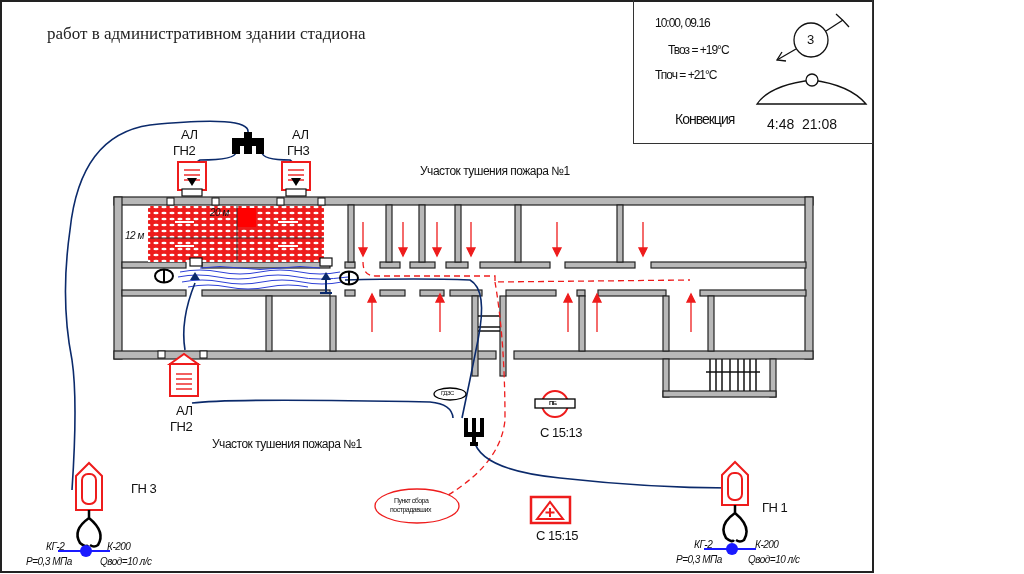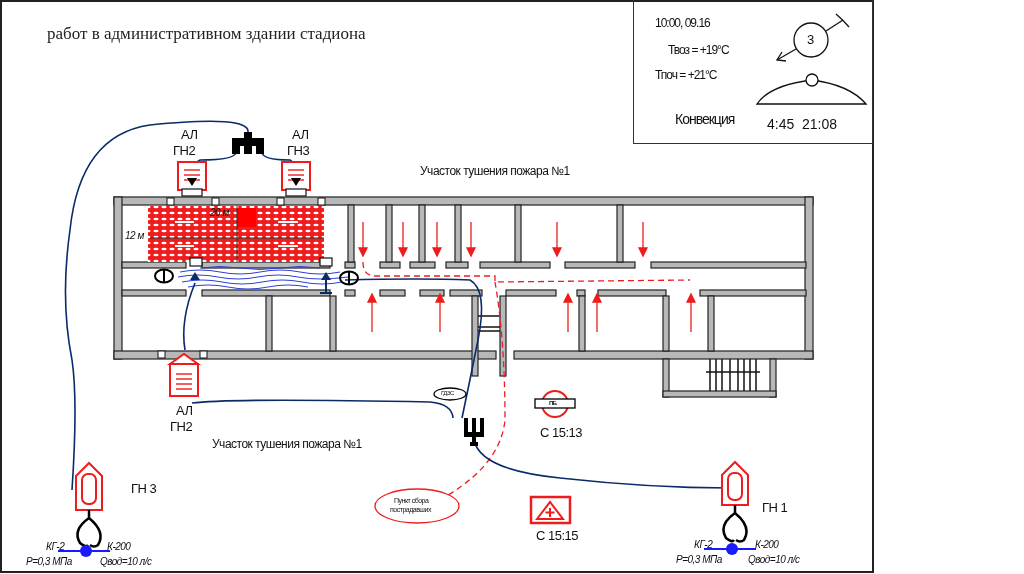--- a/index.html
+++ b/index.html
@@ -255,21 +255,21 @@
 <div class="title">
   <div>работ в административном здании стадиона</div>
 </div>
 
 <div class="weather" style="background:transparent;"></div>
 <div class="wtxt" style="left:655px;top:16px;">10:00, 09.16</div>
 <div class="wtxt" style="left:655px;top:43px;margin-left:13px;">Твоз = +19°С</div>
 <div class="wtxt" style="left:655px;top:68px;">Тпоч = +21°С</div>
 <div class="wtxt" style="left:655px;top:111px;font-size:14px;margin-left:20px;">Конвекция</div>
 <div class="wtxt" style="left:807px;top:32px;font-size:13px;">3</div>
-<div class="wtxt" style="left:767px;top:116px;font-size:14px;letter-spacing:0;white-space:pre;">4:45  21:08</div>
+<div class="wtxt" style="left:767px;top:116px;font-size:14px;letter-spacing:0;white-space:pre;">4:48  21:08</div>
 
 <div class="lbl" style="left:420px;top:164px;">Участок тушения пожара №1</div>
 <div class="lbl" style="left:212px;top:437px;">Участок тушения пожара №1</div>
 
 <div class="lbl" style="left:181px;top:127px;font-size:13px;">АЛ</div>
 <div class="lbl" style="left:173px;top:143px;font-size:13px;">ГН2</div>
 <div class="lbl" style="left:292px;top:127px;font-size:13px;">АЛ</div>
 <div class="lbl" style="left:287px;top:143px;font-size:13px;text-align:right;">ГН3</div>
 <div class="lbl" style="left:176px;top:403px;font-size:13px;">АЛ</div>
 <div class="lbl" style="left:170px;top:419px;font-size:13px;">ГН2</div>

